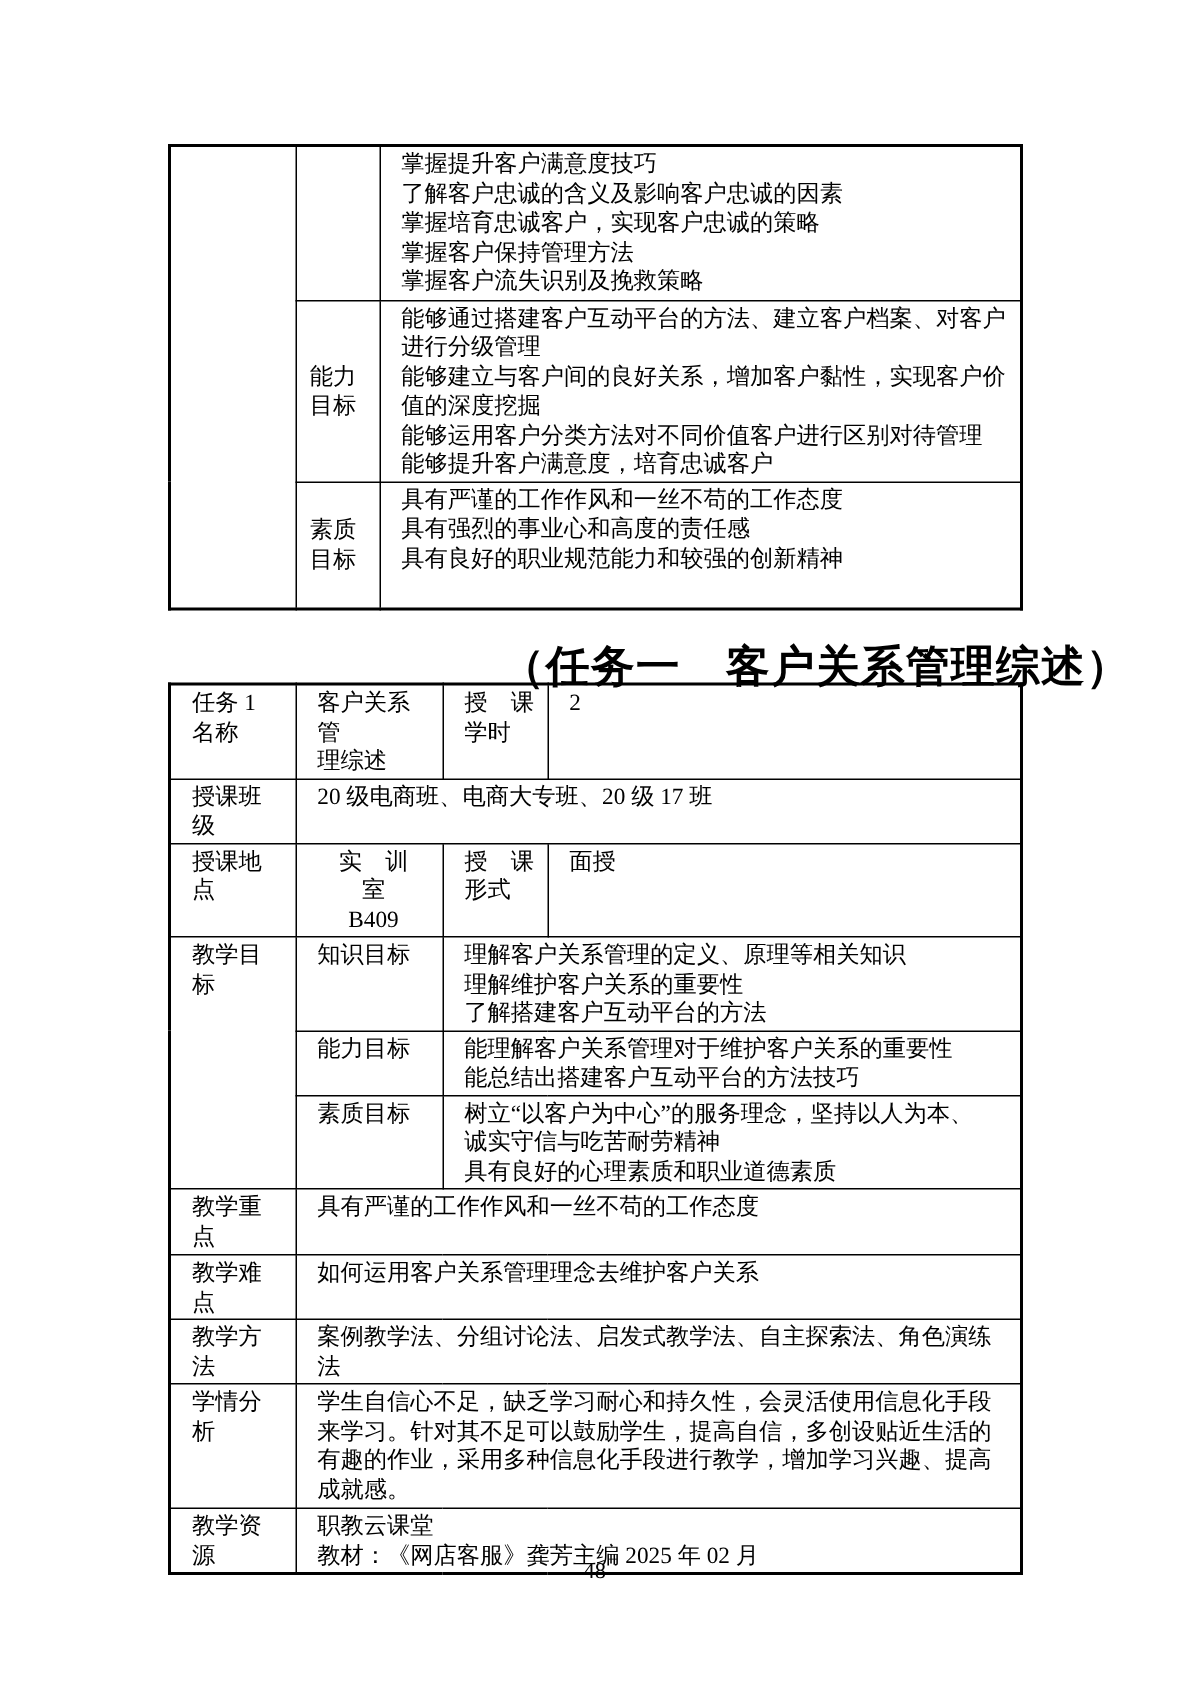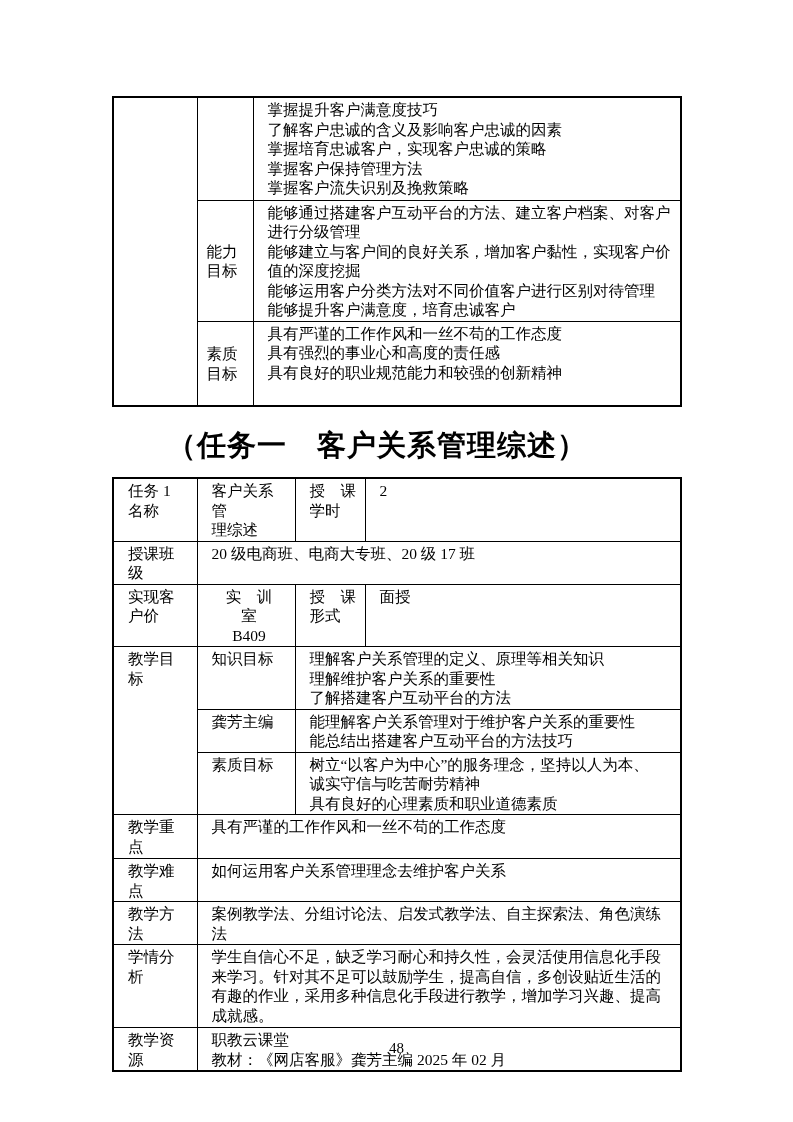--- a/index.html
+++ b/index.html
@@ -14,25 +14,25 @@
     font-size:15.5px;line-height:19.5px;
     white-space:pre-line;overflow:hidden;
   }
   .tbl{position:absolute;left:112px;width:568px;}
   .tbl td{border:1px solid #000;padding-left:14px;}
   .tbl{border:2px solid #000;}
   
   #goals-table{top:96px;}
   #goals-table .label-cell{vertical-align:middle;padding-left:9px;}
   
-  #task-table{top:477px;}
+  #task-table{top:455px;}
   .t-center{text-align:center;}
   .page-title{
     position:absolute;top:423px;left:0;width:754px;
-    text-align:center;font-size:29px;font-weight:bold;line-height:44px;
+    text-align:right;font-size:29px;font-weight:bold;line-height:44px;
     letter-spacing:1px;white-space:pre;
   }
   .page-number{
     position:absolute;top:1040px;left:0;width:793px;
     text-align:center;font-size:15px;line-height:16px;
   }
 </style>
 </head>
 <body>
 
@@ -88,36 +88,36 @@
 理综述</td>
     <td>授　课
 学时</td>
     <td>2</td>
   </tr>
   <tr style="height:21px">
     <td>授课班级</td>
     <td colspan="3">20 级电商班、电商大专班、20 级 17 班</td>
   </tr>
   <tr style="height:44px">
-    <td>实现客户价</td>
+    <td>授课地点</td>
     <td class="t-center">实　训　室
 B409</td>
     <td>授　课
 形式</td>
     <td>面授</td>
   </tr>
   <tr style="height:62px">
     <td rowspan="3">教学目标</td>
     <td>知识目标</td>
     <td colspan="2">理解客户关系管理的定义、原理等相关知识
 理解维护客户关系的重要性
 了解搭建客户互动平台的方法</td>
   </tr>
   <tr style="height:43px">
-    <td>龚芳主编</td>
+    <td>能力目标</td>
     <td colspan="2">能理解客户关系管理对于维护客户关系的重要性
 能总结出搭建客户互动平台的方法技巧</td>
   </tr>
   <tr style="height:61px">
     <td>素质目标</td>
     <td colspan="2">树立“以客户为中心”的服务理念，坚持以人为本、
 诚实守信与吃苦耐劳精神
 具有良好的心理素质和职业道德素质</td>
   </tr>
   <tr style="height:44px">

